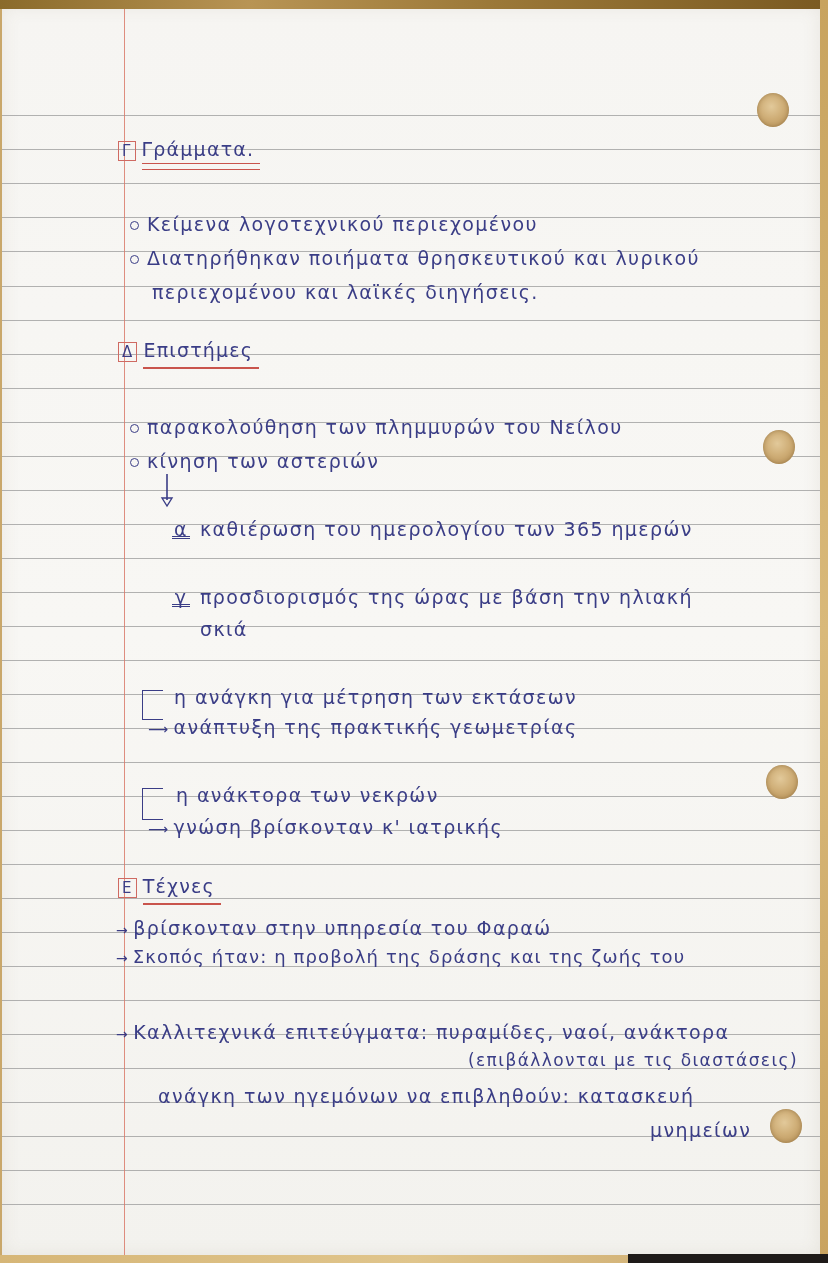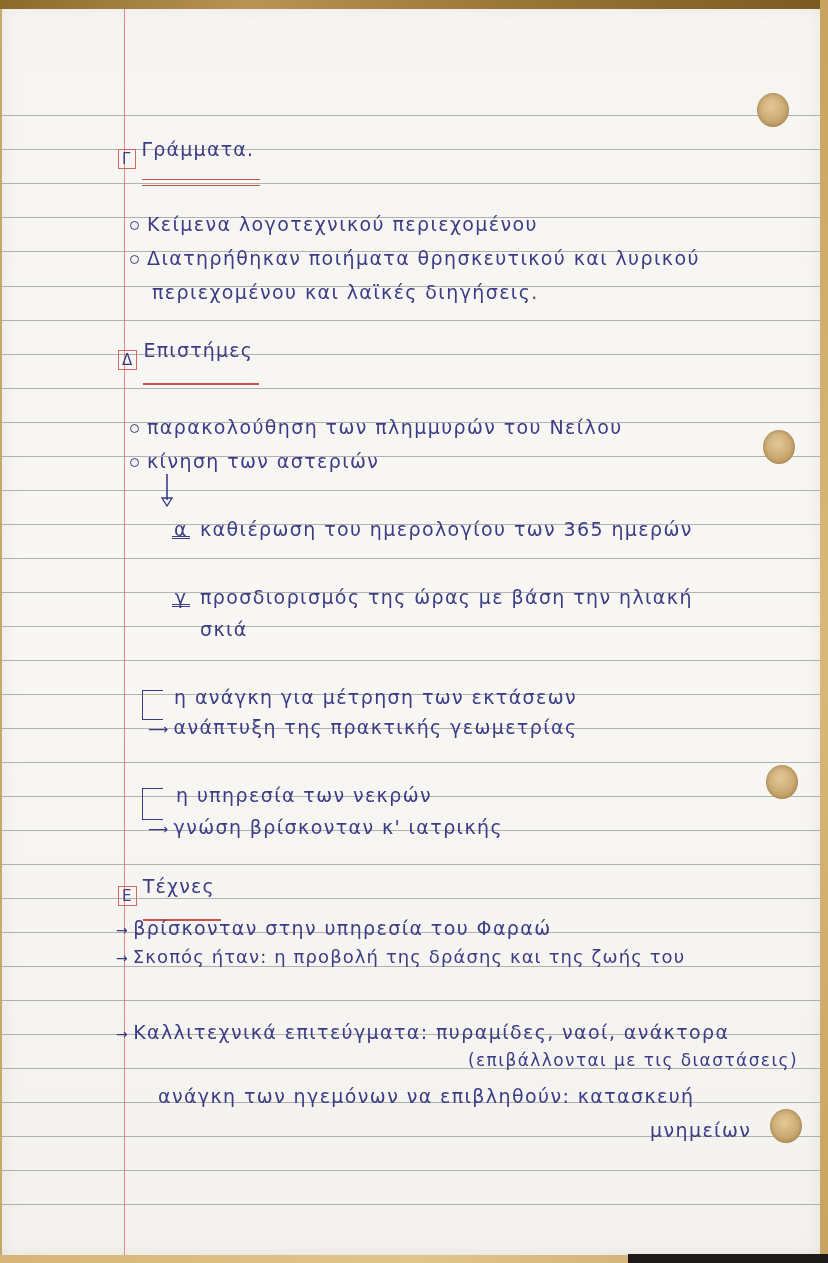--- a/index.html
+++ b/index.html
@@ -96,21 +96,21 @@
     .section-box {
       display: inline-block;
       border: 1.5px solid #cf6a62;
       padding: 0 3px;
       font-size: 15px;
       line-height: 18px;
       color: #3a3d86;
     }
     .section-label {
       position: relative;
-      padding-bottom: 20px;
+      padding-bottom: 4px;
     }
     .section-label.double::after {
       content: "";
       position: absolute;
       left: 0; right: -6px; bottom: -6px;
       height: 5px;
       border-top: 1.5px solid #c9544c;
       border-bottom: 1.5px solid #c9544c;
     }
     .section-label.single::after {
@@ -243,21 +243,21 @@
     </div>
     <div class="hw" style="left:198px; top:605px">σκιά</div>
 
     <div class="bracket" style="left:140px; top:684px; height:28px"></div>
     <div class="hw" style="left:146px; top:703px">
       <span class="arrow-bullet">⟶</span><span>ανάπτυξη της πρακτικής γεωμετρίας</span>
     </div>
     <div class="hw" style="left:172px; top:673px">η ανάγκη για μέτρηση των εκτάσεων</div>
 
     <div class="bracket" style="left:140px; top:782px; height:30px"></div>
-    <div class="hw" style="left:174px; top:771px">η υπηρεσία των νεκρών</div>
+    <div class="hw" style="left:174px; top:771px">η ανάκτορα των νεκρών</div>
     <div class="hw" style="left:146px; top:803px">
       <span class="arrow-bullet">⟶</span><span>γνώση βρίσκονταν κ' ιατρικής</span>
     </div>
 
     <div class="section-title" style="left:116px; top:869px">
       <span class="section-box">Ε</span>
       <span class="section-label single">Τέχνες</span>
     </div>
 
     <div class="hw" style="left:114px; top:904px">

